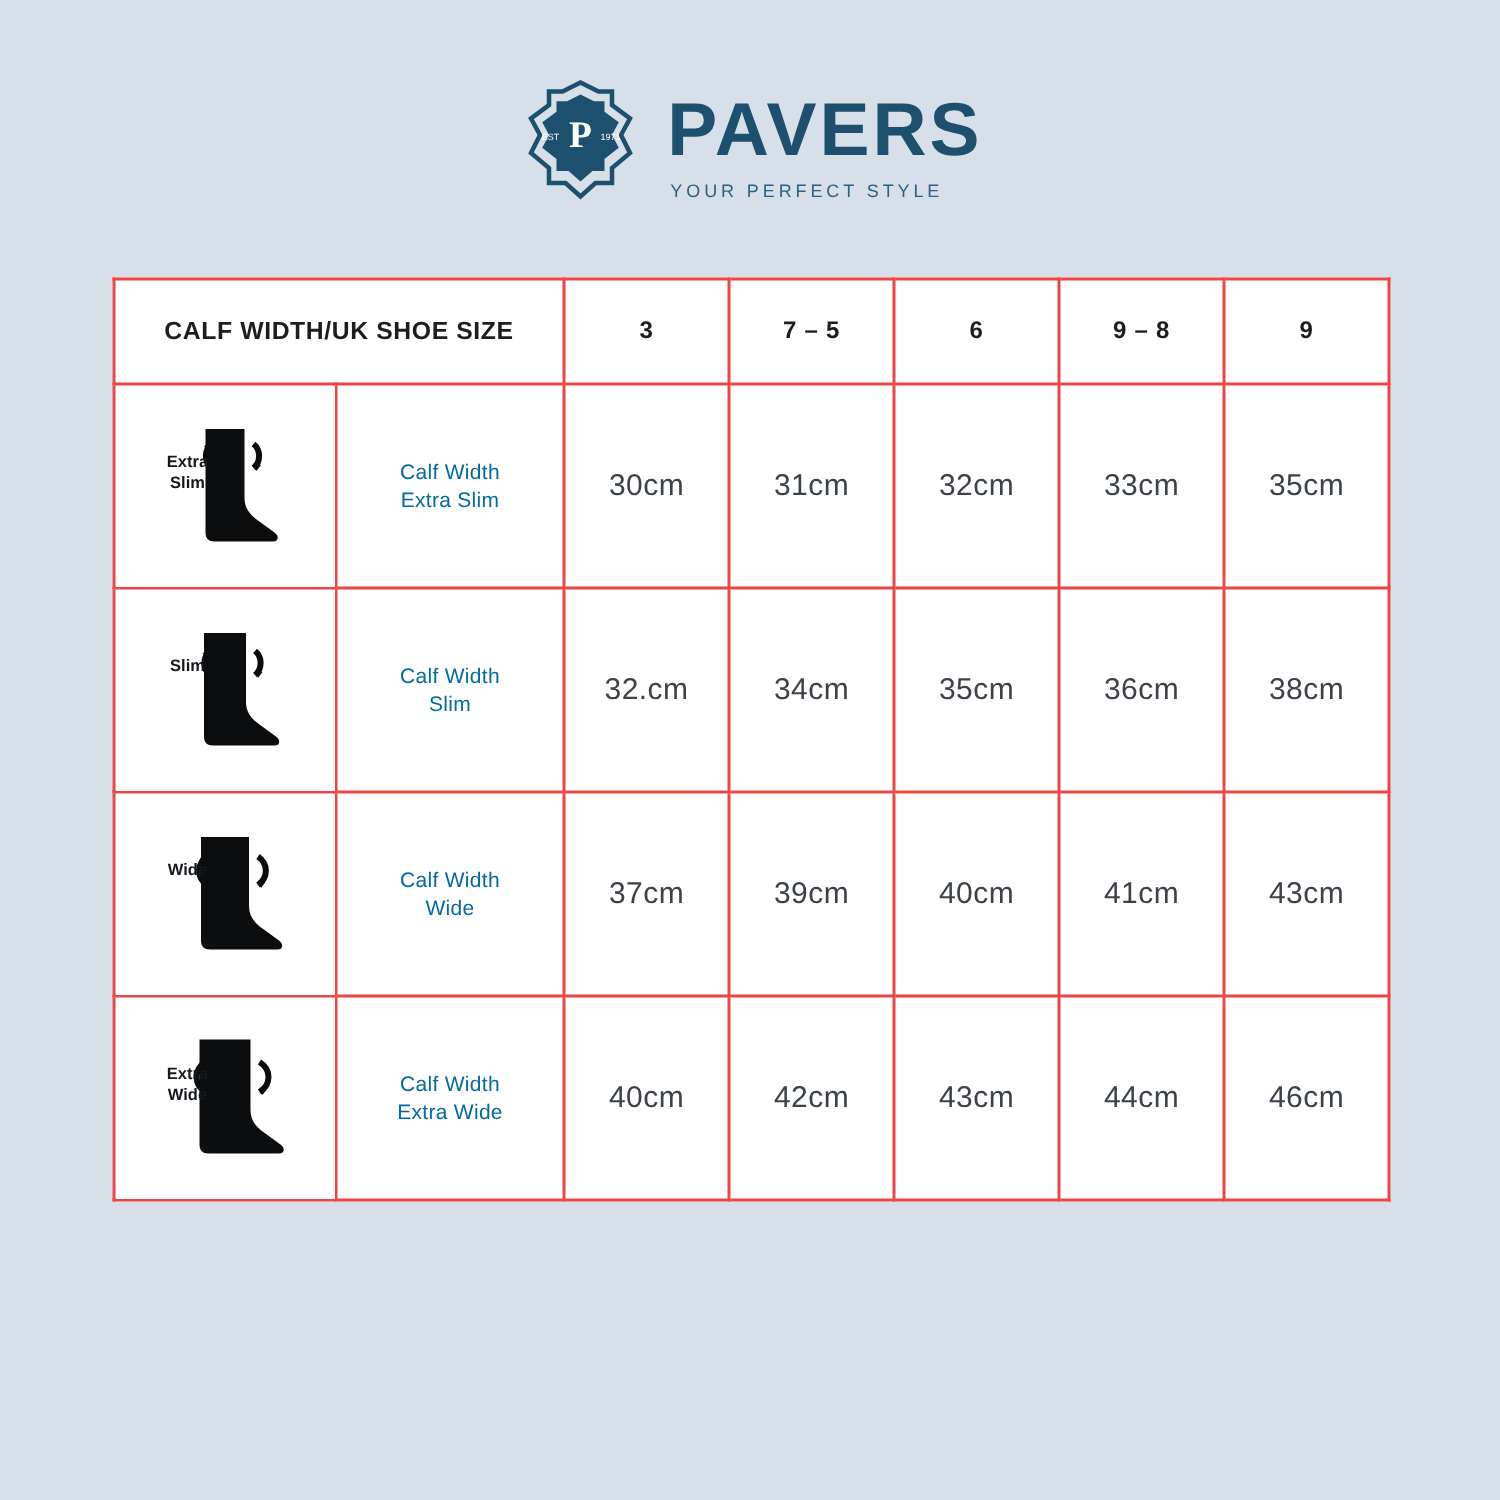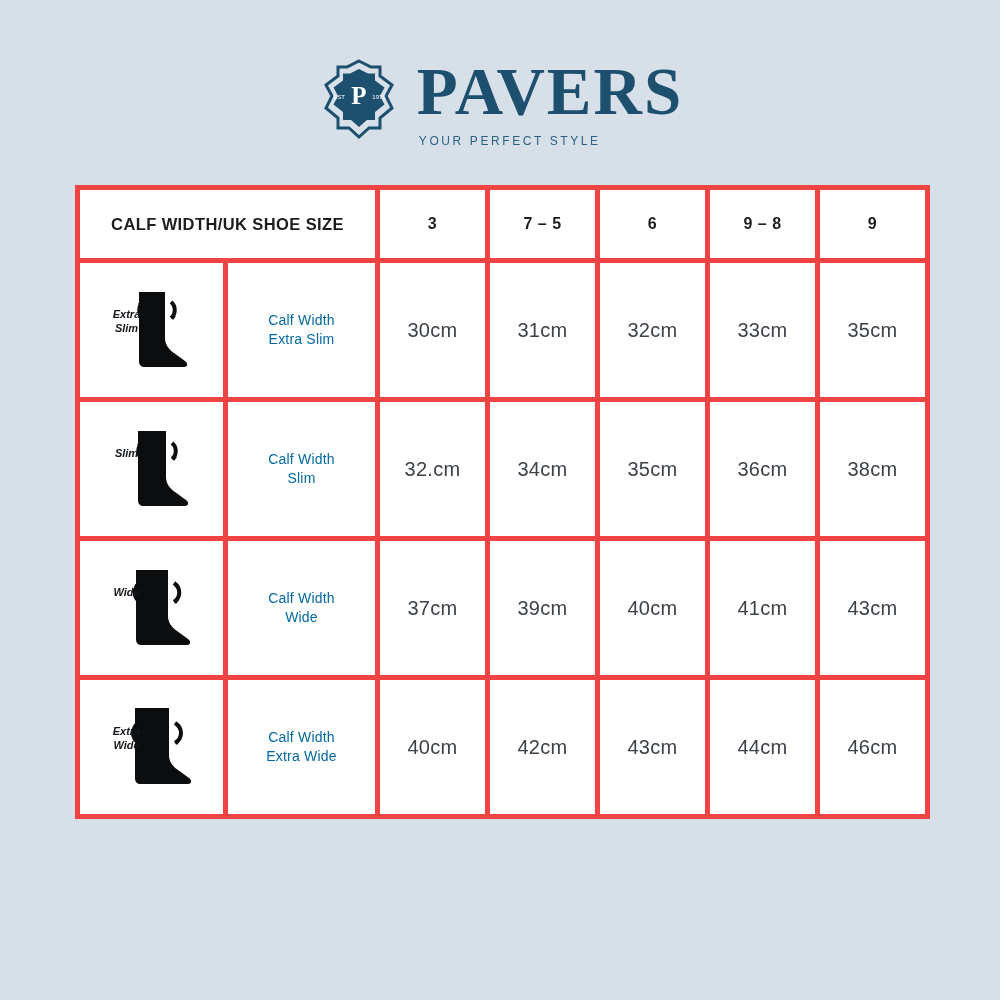--- a/index.html
+++ b/index.html
@@ -38,26 +38,26 @@
     position: relative;
     flex: 0 0 auto;
   }
   .brand-text {
     display: flex;
     flex-direction: column;
     align-items: flex-start;
     padding-top: 6px;
   }
   .brand-name {
-    font-size: 67px;
+    font-size: 50px;
     font-weight: bold;
     letter-spacing: 2px;
     color: #1d4f6e;
     line-height: 1;
-    font-family: Liberation Serif, serif;
+    font-family: Liberation Sans, sans-serif;
   }
   .brand-tagline {
     font-size: 12px;
     letter-spacing: 2.6px;
     color: #2c6183;
     margin-top: 9px;
     margin-left: 2px;
   }
 
   
@@ -68,21 +68,21 @@
     width: 850px;
   }
   table.size-table {
     border-collapse: collapse;
     width: 850px;
     background: #ffffff;
     table-layout: fixed;
   }
   table.size-table td,
   table.size-table th {
-    border: 5px solid #ef4444;
+    border: 2px solid #ef4444;
     background: #ffffff;
     padding: 0;
     text-align: center;
     vertical-align: middle;
   }
 
   
   col.c-icon   { width: 148px; }
   col.c-label  { width: 152px; }
   col.c-size   { width: 110px; }
@@ -106,21 +106,20 @@
     color: #15181b;
     letter-spacing: 0.5px;
   }
 
   
   tr.body-row td {
     height: 134px;
   }
   .icon-cell {
     position: relative;
-    font-style: italic;
   }
   .row-label {
     font-size: 14px;
     font-weight: normal;
     color: #0369a1;
     line-height: 1.35;
     letter-spacing: 0.2px;
   }
   .measure {
     font-size: 20px;

